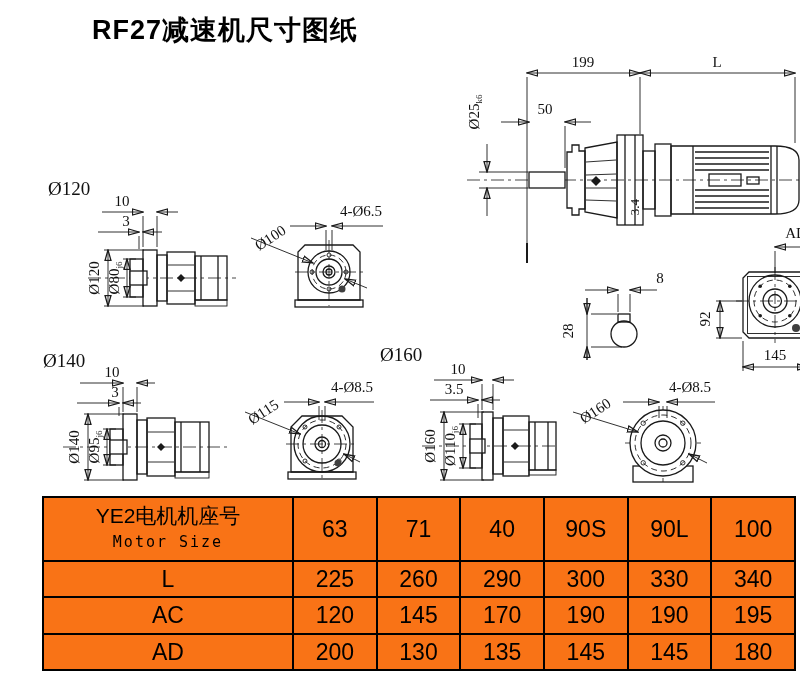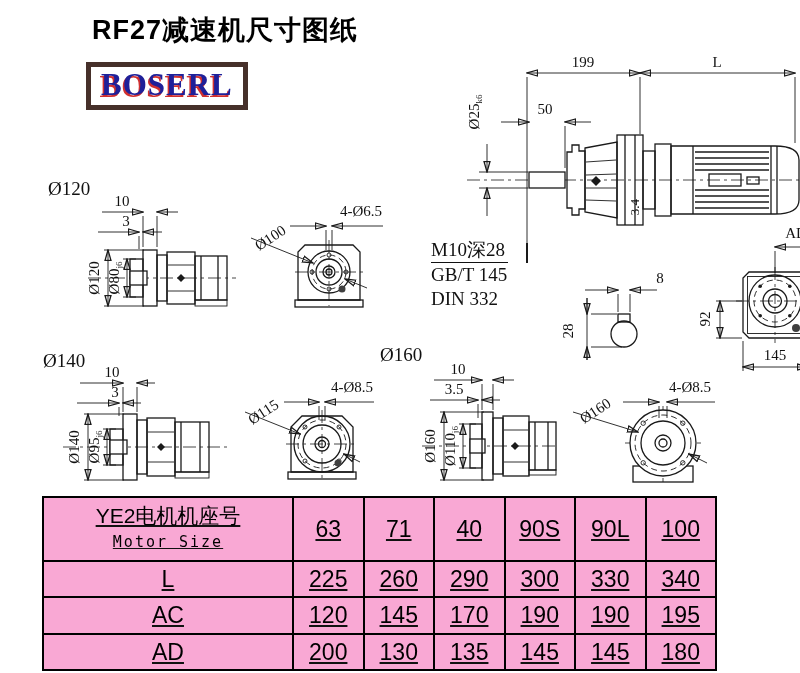--- a/index.html
+++ b/index.html
@@ -38,40 +38,37 @@
   .logo-text {
     font-family:"Liberation Serif", serif; font-size:31px; font-weight:bold;
     color:#1f2099; letter-spacing:1px; text-shadow:-1.5px 1.5px 0 #d03030;
   }
   .cat-label { position:absolute; font-size:19px; font-family:"Liberation Serif",serif; color:#111; }
   #thread-note { position:absolute; left:391px; top:238px; font-size:19px; line-height:24px; }
   #thread-note .underlined { display:inline-block; border-bottom:1.6px solid #111; padding-right:3px; }
   .leader-v { position:absolute; background:#1a1a1a; }
 
   #spec-table {
-    position:absolute; left:2px; top:496px; width:675px;
-    border-collapse:collapse; table-layout:fixed; background:#f9a8d4;text-decoration:underline;
+    position:absolute; left:2px; top:496px; width:754px;
+    border-collapse:collapse; table-layout:fixed; background:#f97316;
   }
   #spec-table td {
     border:2.5px solid #000; text-align:center; vertical-align:middle;
     font-family:"Liberation Sans", sans-serif; font-size:23px; color:#000; padding:0;
   }
   #spec-table .hcn { font-size:21px; line-height:26px; }
   #spec-table .hen { font-family:"DejaVu Sans Mono", monospace; font-size:15px; letter-spacing:2px; line-height:26px; }
 </style>
 </head>
 <body>
 
 <div id="sheet">
 
   <div class="title">RF27减速机尺寸图纸</div>
 
-  <div class="logo-box">
-    <span class="logo-text">BOSERL</span>
-  </div>
 
   <svg style="left:415px; top:50px;" width="385" height="195" viewBox="0 0 385 195">
     <defs>
       <marker id="mA" markerUnits="userSpaceOnUse" markerWidth="12" markerHeight="9" refX="11" refY="4.5" orient="auto-start-reverse">
         <path d="M11,4.5 L0.5,1.5 L0.5,7.5 Z" fill="#1a1a1a" stroke="none"></path>
       </marker>
     </defs>
     <g>
       <line class="cl" x1="12" y1="130" x2="378" y2="130"></line>
       <rect x="74" y="122" width="36" height="16" class="wfill"></rect>
@@ -124,25 +121,20 @@
     <text class="dt" x="128" y="17">199</text>
     <text class="dt" x="262" y="17">L</text>
     <text class="dt" x="90" y="64">50</text>
     <text class="dt" transform="translate(24,62) rotate(-90)"><tspan>Ø25</tspan><tspan class="sub" dy="3">k6</tspan></text>
     <text class="dt13" transform="translate(184,157) rotate(-90)">3.4</text>
     <text class="dt16" transform="translate(357,130) rotate(-90)">AC</text>
   </svg>
 
   <div class="leader-v" style="left:486px; top:243px; width:1.5px; height:20px;"></div>
 
-  <div id="thread-note">
-    <div><span class="underlined">M10深28</span></div>
-    <div>GB/T 145</div>
-    <div>DIN 332</div>
-  </div>
 
   <svg style="left:520px; top:262px;" width="110" height="100" viewBox="0 0 110 100">
     <defs>
       <marker id="mB" markerUnits="userSpaceOnUse" markerWidth="12" markerHeight="9" refX="11" refY="4.5" orient="auto-start-reverse">
         <path d="M11,4.5 L0.5,1.5 L0.5,7.5 Z" fill="#1a1a1a" stroke="none"></path>
       </marker>
       <pattern id="hatchB" patternUnits="userSpaceOnUse" width="5" height="5" patternTransform="rotate(45)">
         <line x1="0" y1="0" x2="0" y2="5" stroke="#1a1a1a" stroke-width="1.4"></line>
       </pattern>
     </defs>

